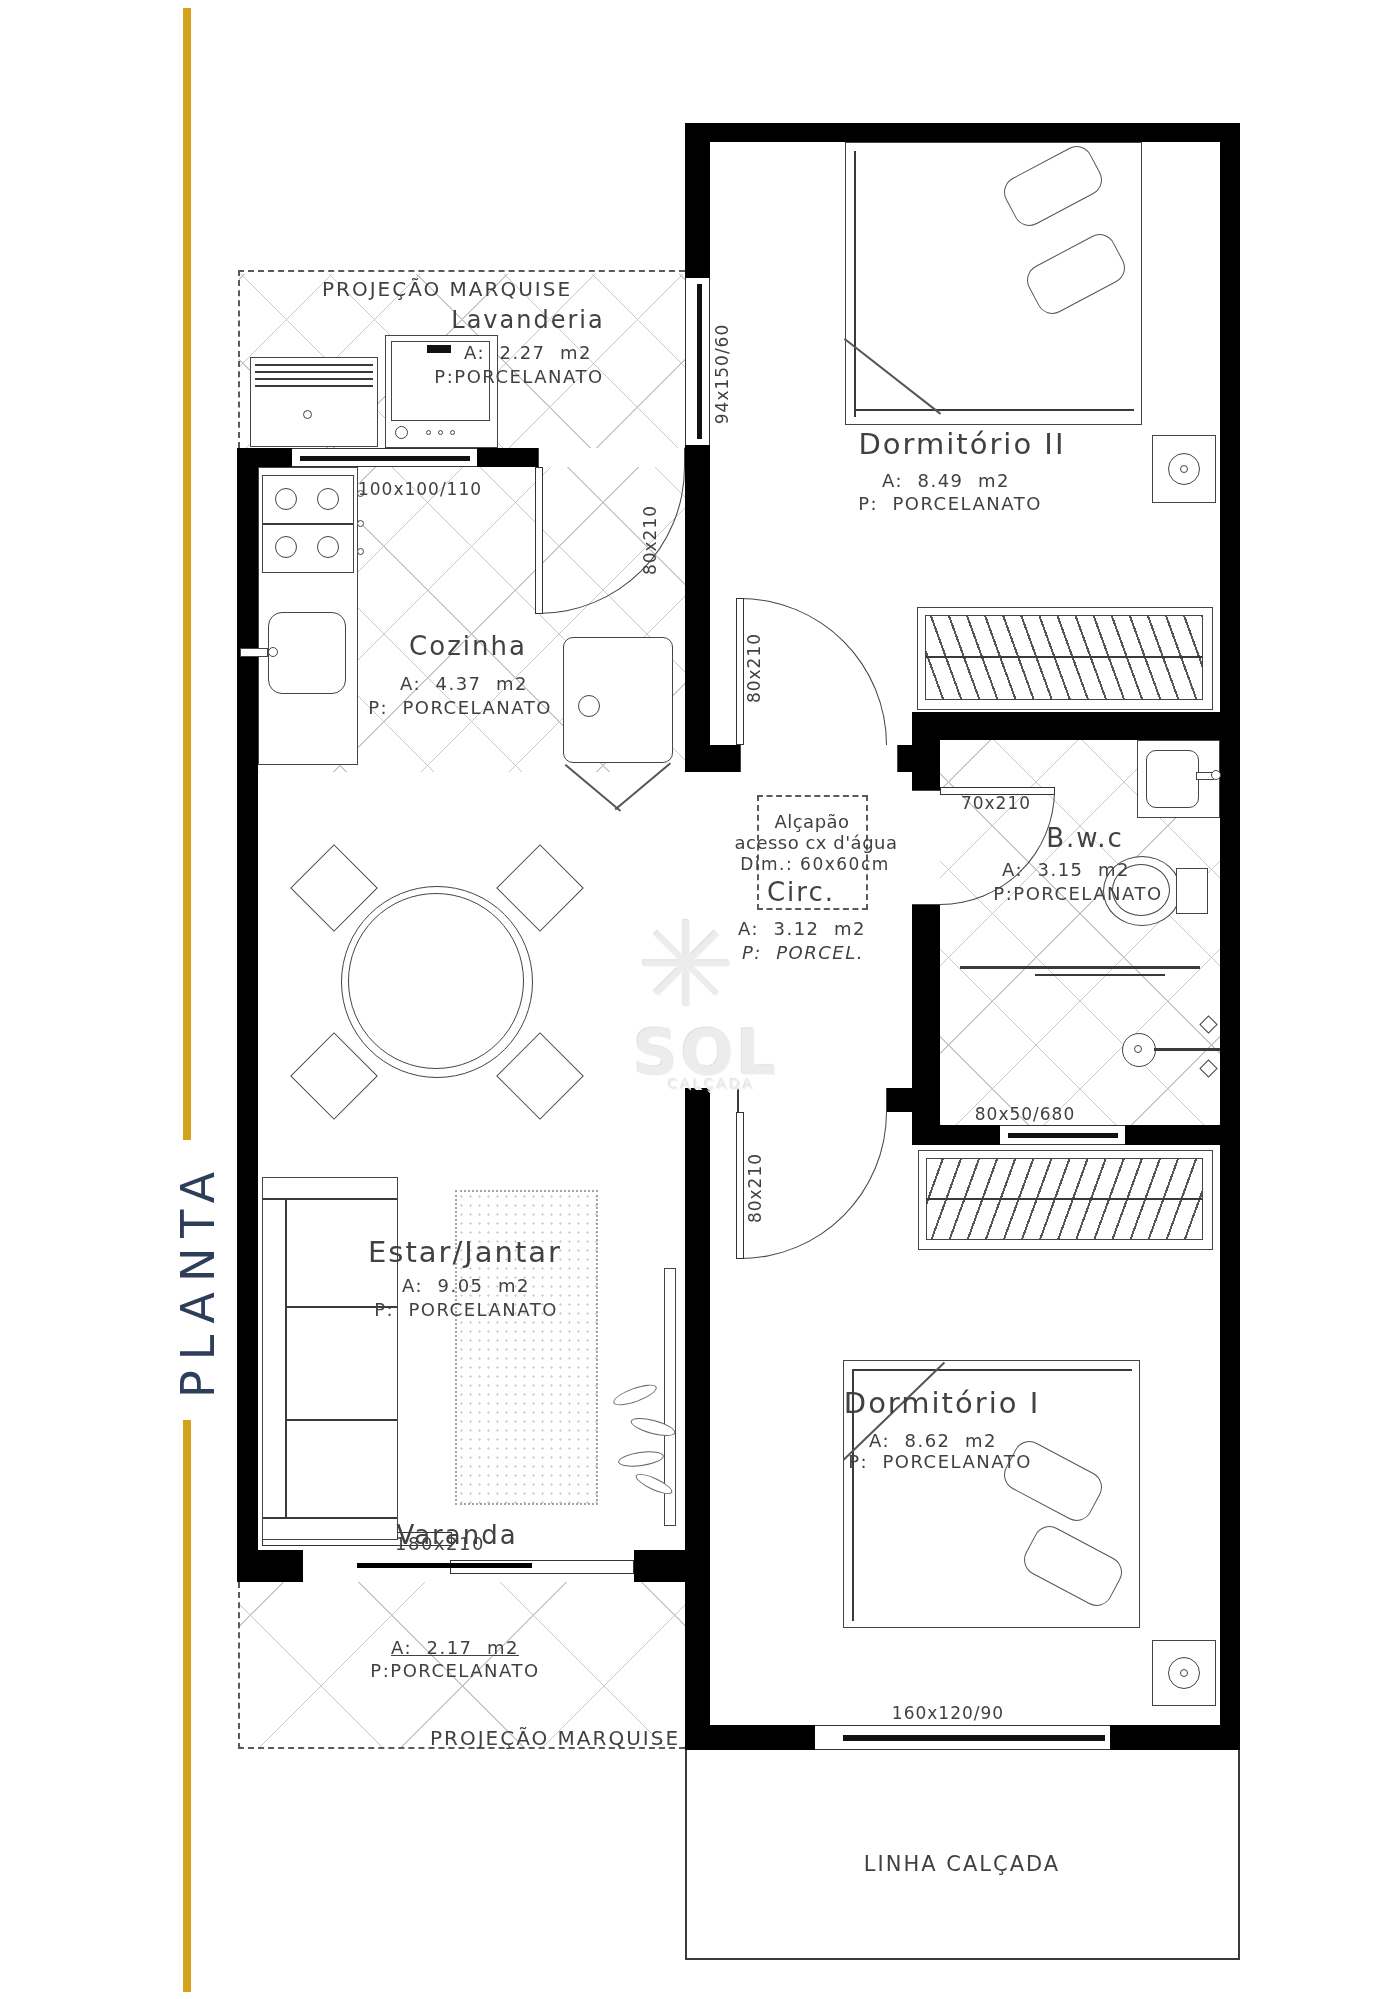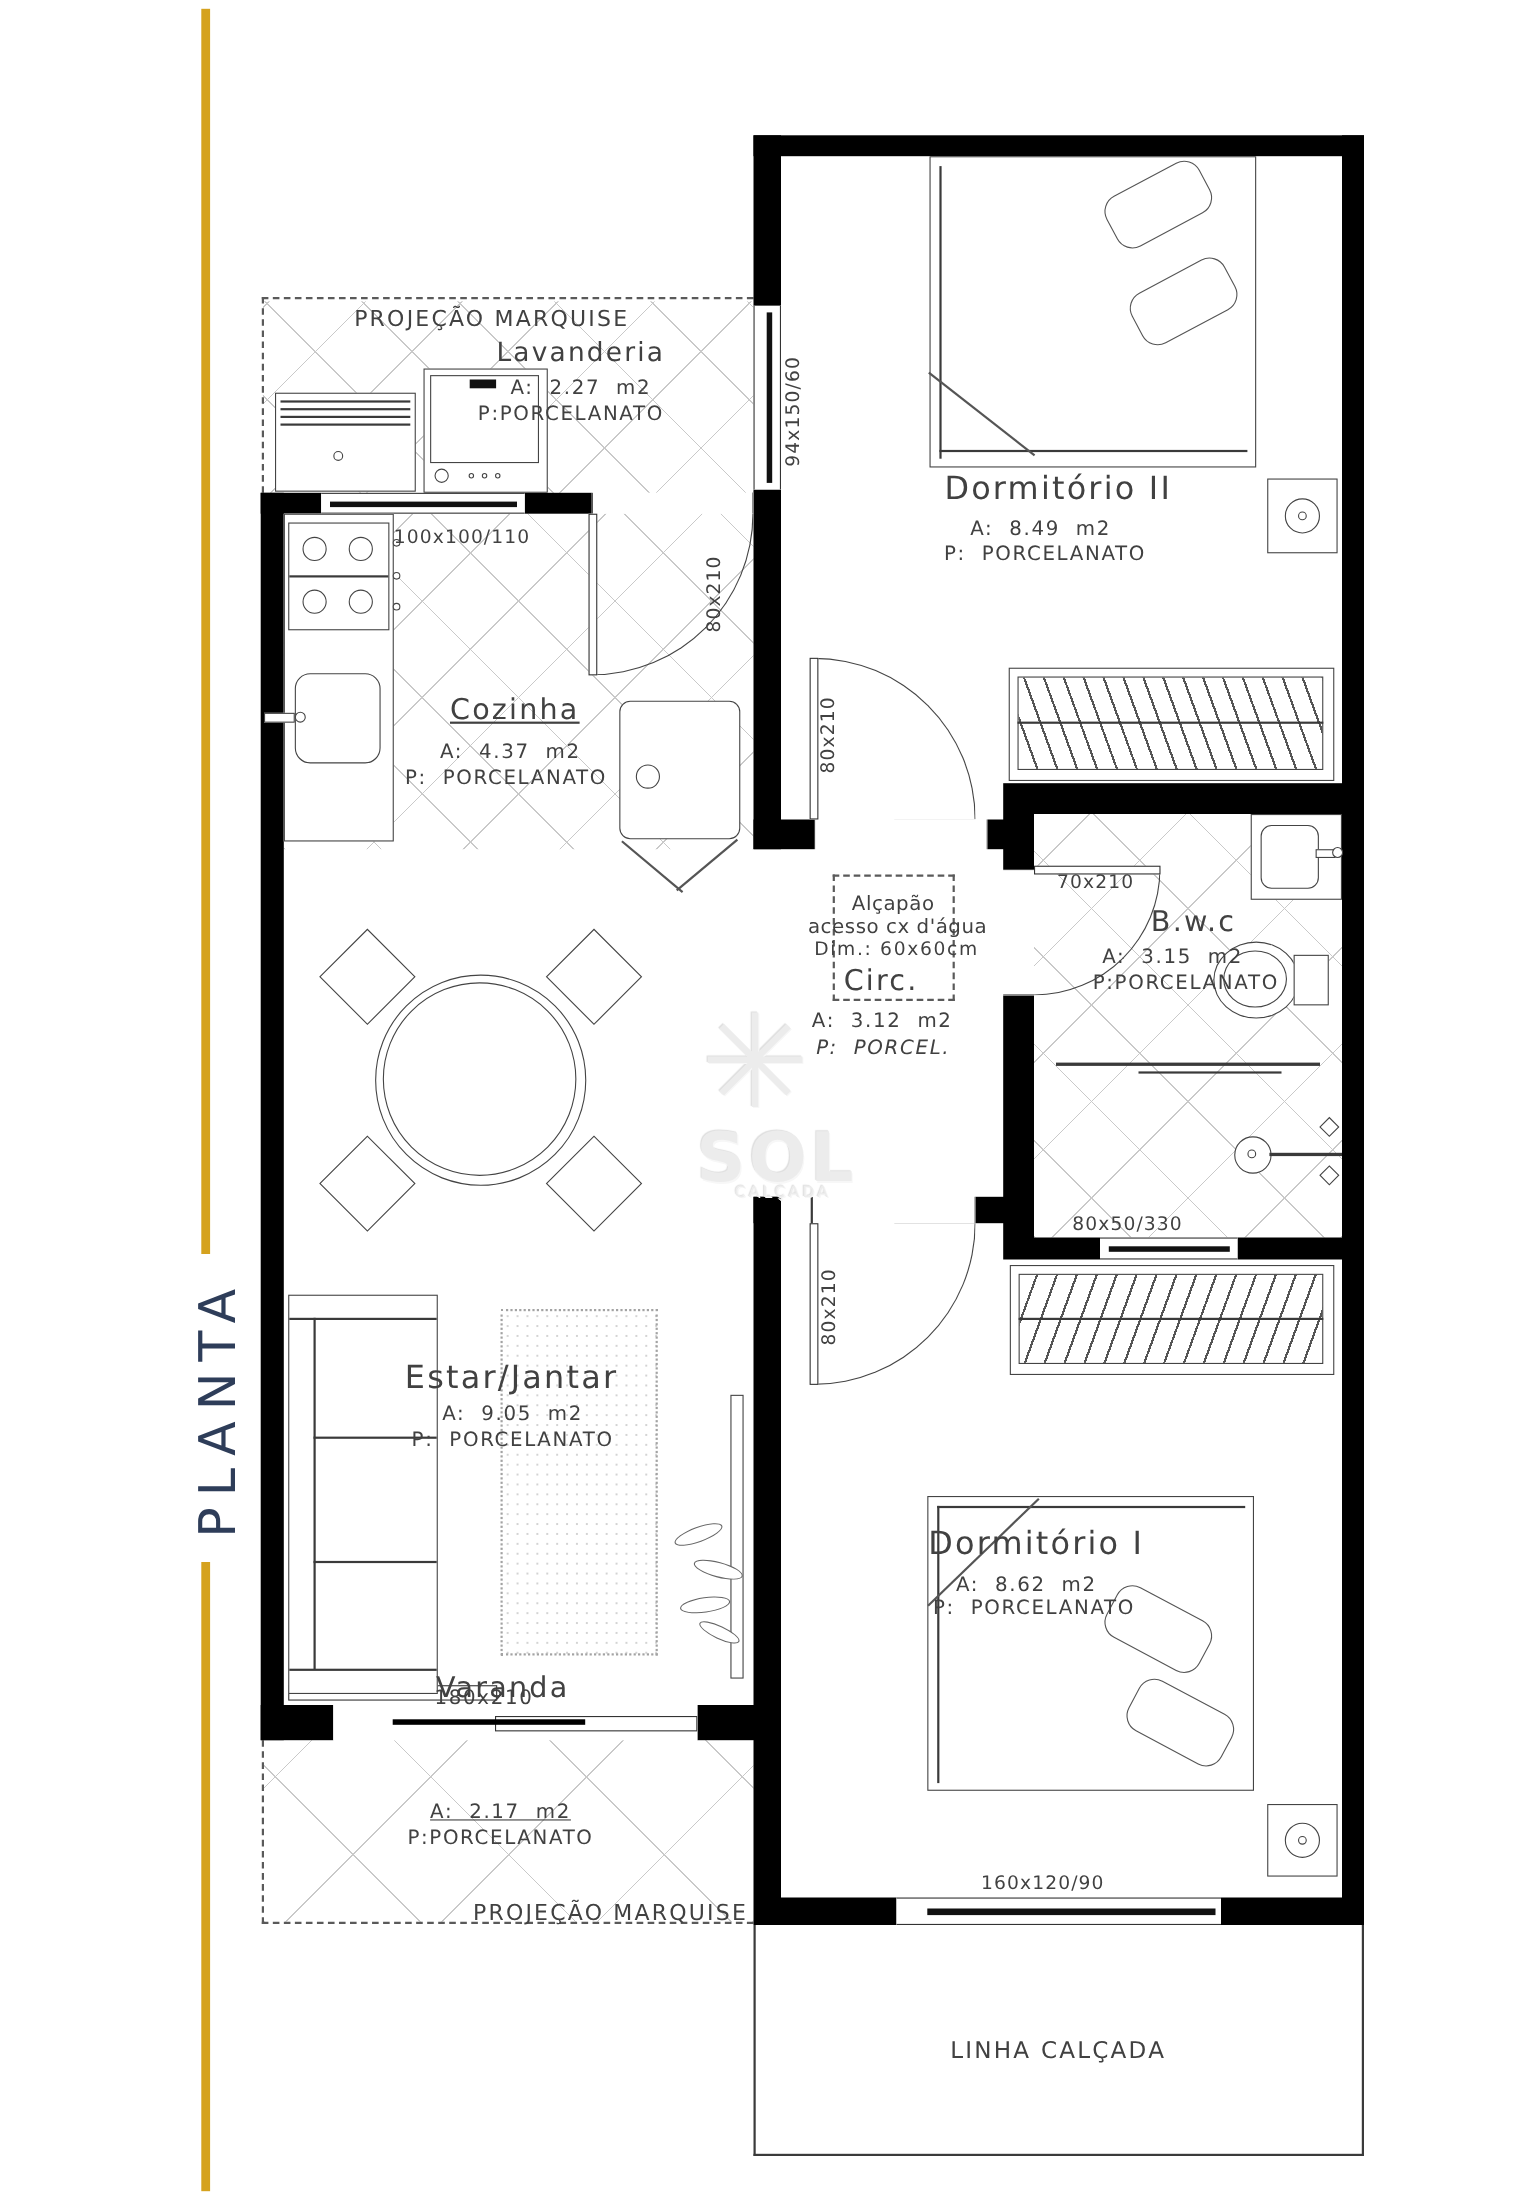--- a/index.html
+++ b/index.html
@@ -247,36 +247,36 @@
 
   <div class="lbl t-dim vert" style="left:722px;top:374px;">94x150/60</div>
   <div class="lbl t-dim" style="left:388px;top:489px;margin-left:32px;">100x100/110</div>
   <div class="lbl t-dim vert" style="left:650px;top:540px;">80x210</div>
 
   <div class="lbl t-big" style="left:962px;top:444px;">Dormitório II</div>
   <div class="lbl t-sub" style="left:946px;top:481px;">A:  8.49  m2</div>
   <div class="lbl t-sub" style="left:950px;top:504px;">P:  PORCELANATO</div>
   <div class="lbl t-dim vert" style="left:754px;top:668px;">80x210</div>
 
-  <div class="lbl t-title" style="left:468px;top:646px;text-decoration:underline;">Cozinha</div>
+  <div class="lbl t-title" style="left:468px;top:646px;">Cozinha</div>
   <div class="lbl t-sub" style="left:464px;top:684px;">A:  4.37  m2</div>
   <div class="lbl t-sub" style="left:460px;top:708px;">P:  PORCELANATO</div>
 
   <div class="lbl t-note" style="left:812px;top:822px;">Alçapão</div>
   <div class="lbl t-note" style="left:816px;top:843px;">acesso cx d'água</div>
   <div class="lbl" style="left:815px;top:864px;font-size:17px;">Dim.: 60x60cm</div>
   <div class="lbl t-title" style="left:801px;top:892px;">Circ.</div>
   <div class="lbl t-sub" style="left:802px;top:929px;">A:  3.12  m2</div>
   <div class="lbl t-sub" style="left:803px;top:953px;font-style:italic;">P:  PORCEL.</div>
 
   <div class="lbl t-dim" style="left:996px;top:803px;">70x210</div>
   <div class="lbl t-title" style="left:1085px;top:838px;">B.w.c</div>
   <div class="lbl t-sub" style="left:1066px;top:870px;">A:  3.15  m2</div>
   <div class="lbl t-sub" style="left:1078px;top:894px;">P:PORCELANATO</div>
-  <div class="lbl t-dim" style="left:1025px;top:1114px;">80x50/330</div>
+  <div class="lbl t-dim" style="left:1025px;top:1114px;">80x50/680</div>
 
   <div class="lbl t-dim vert" style="left:755px;top:1188px;">80x210</div>
 
   <div class="lbl t-big" style="left:465px;top:1252px;">Estar/Jantar</div>
   <div class="lbl t-sub" style="left:466px;top:1286px;">A:  9.05  m2</div>
   <div class="lbl t-sub" style="left:466px;top:1310px;">P:  PORCELANATO</div>
 
   <div class="lbl t-big" style="left:942px;top:1403px;">Dormitório I</div>
   <div class="lbl t-sub" style="left:933px;top:1441px;">A:  8.62  m2</div>
   <div class="lbl t-sub" style="left:940px;top:1462px;">P:  PORCELANATO</div>

